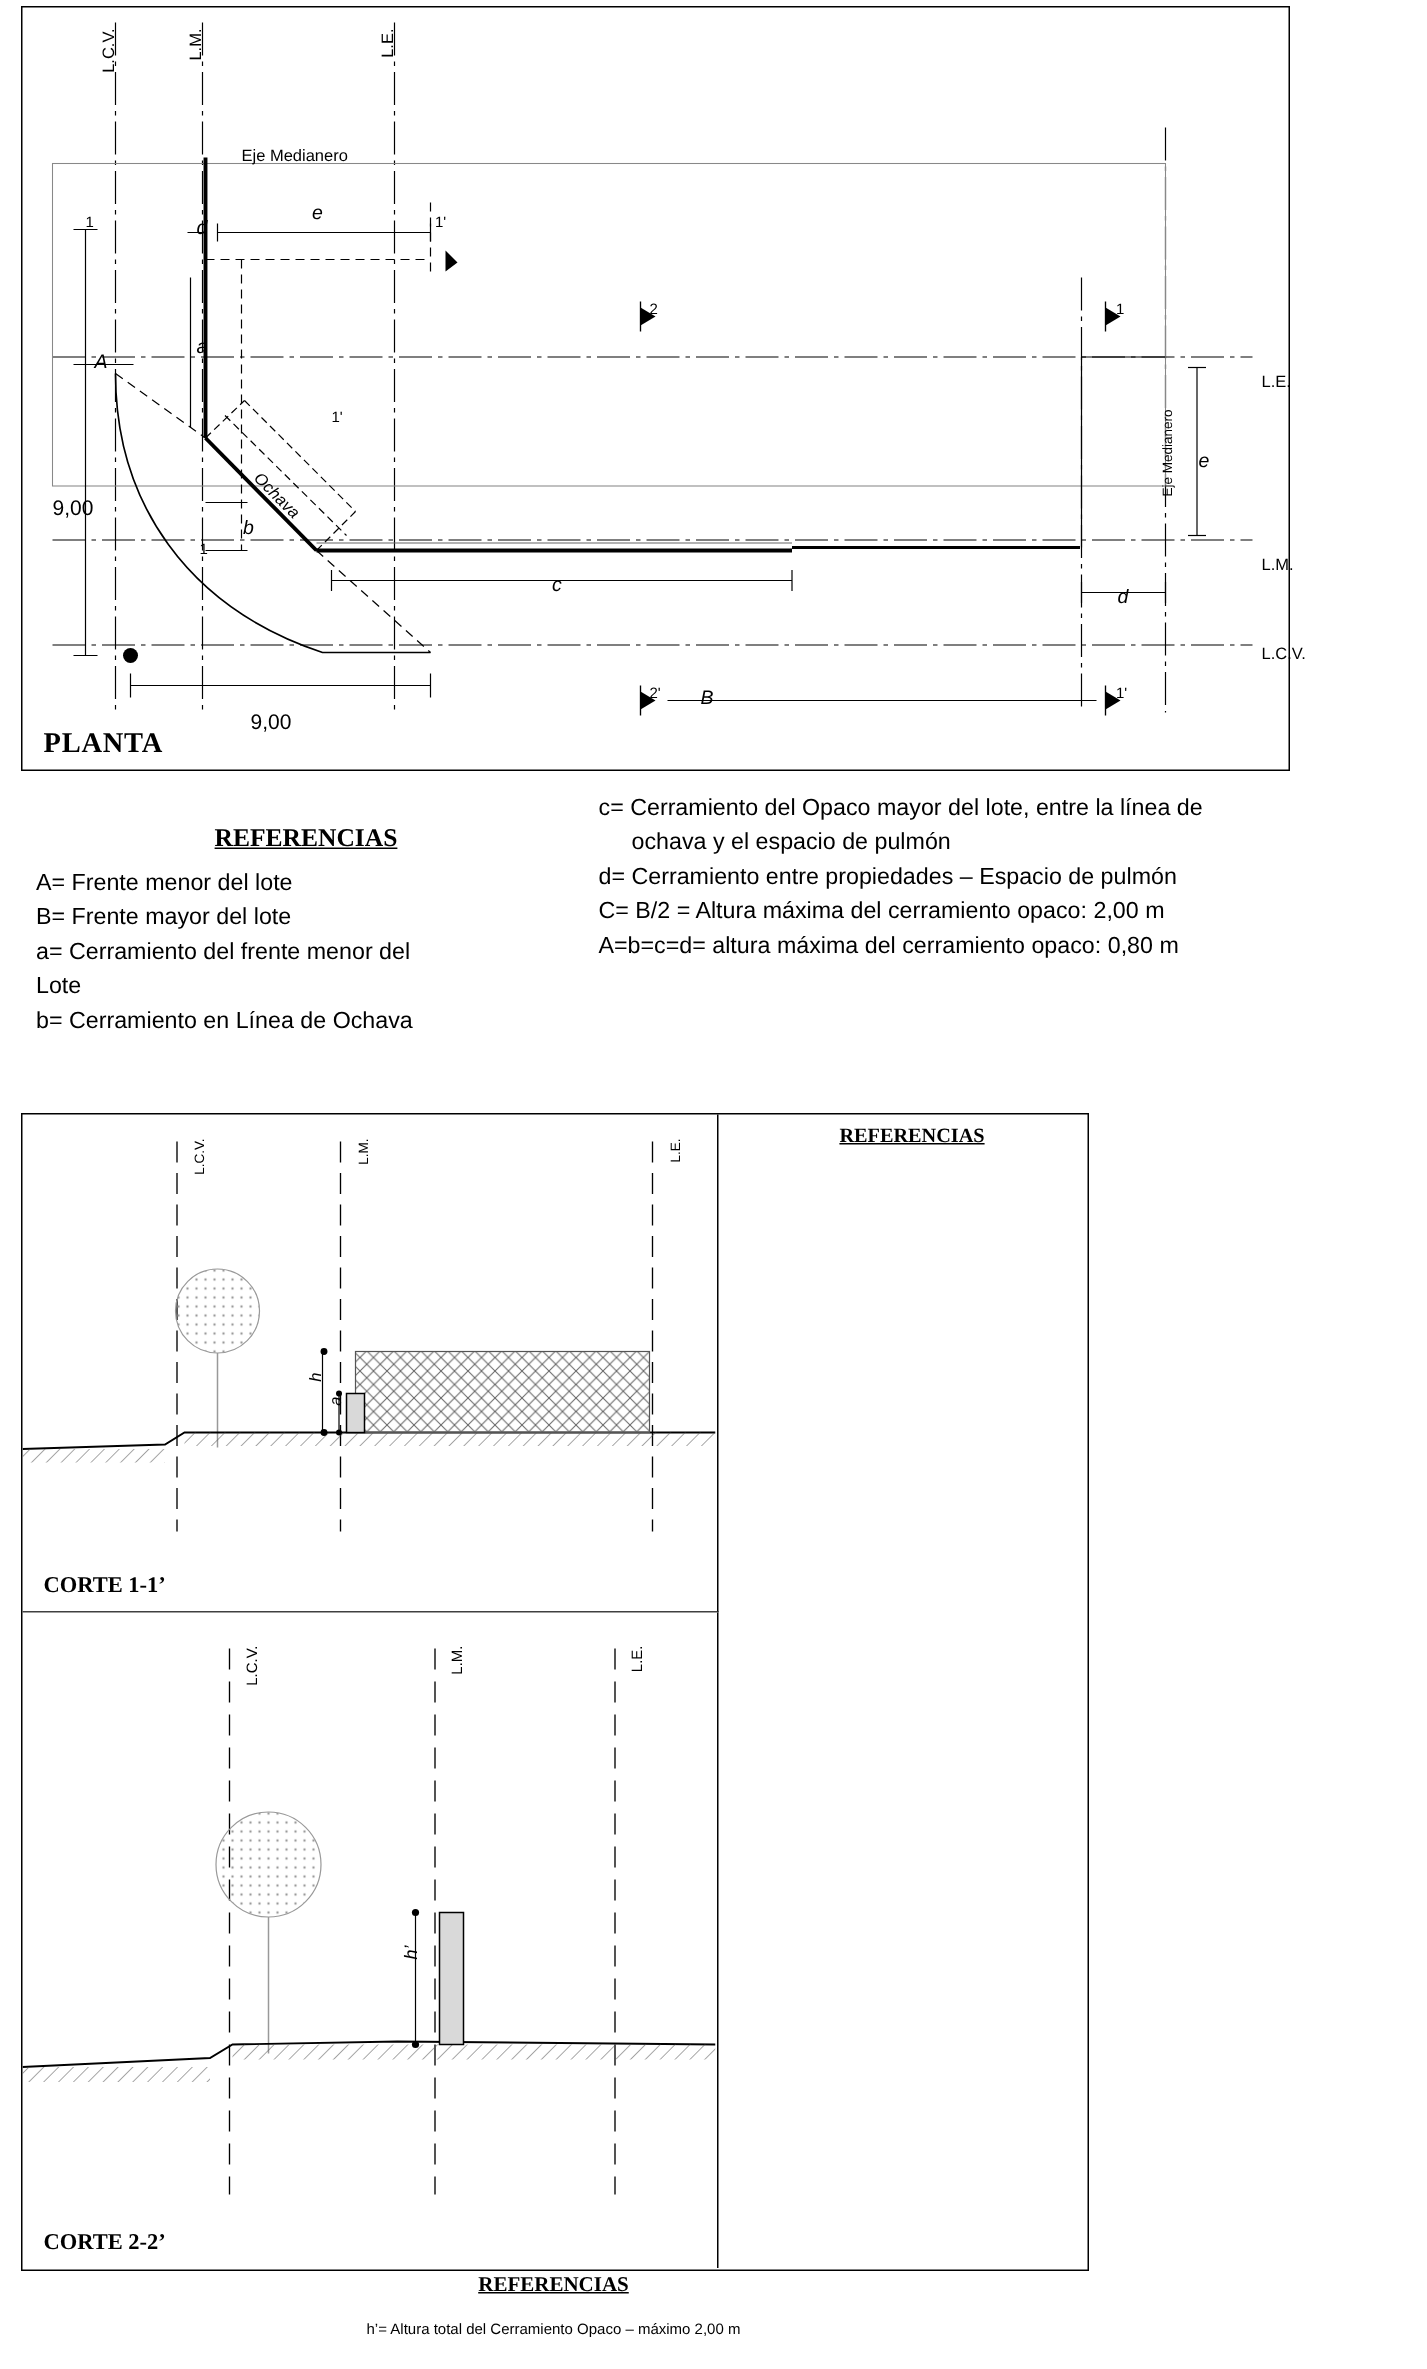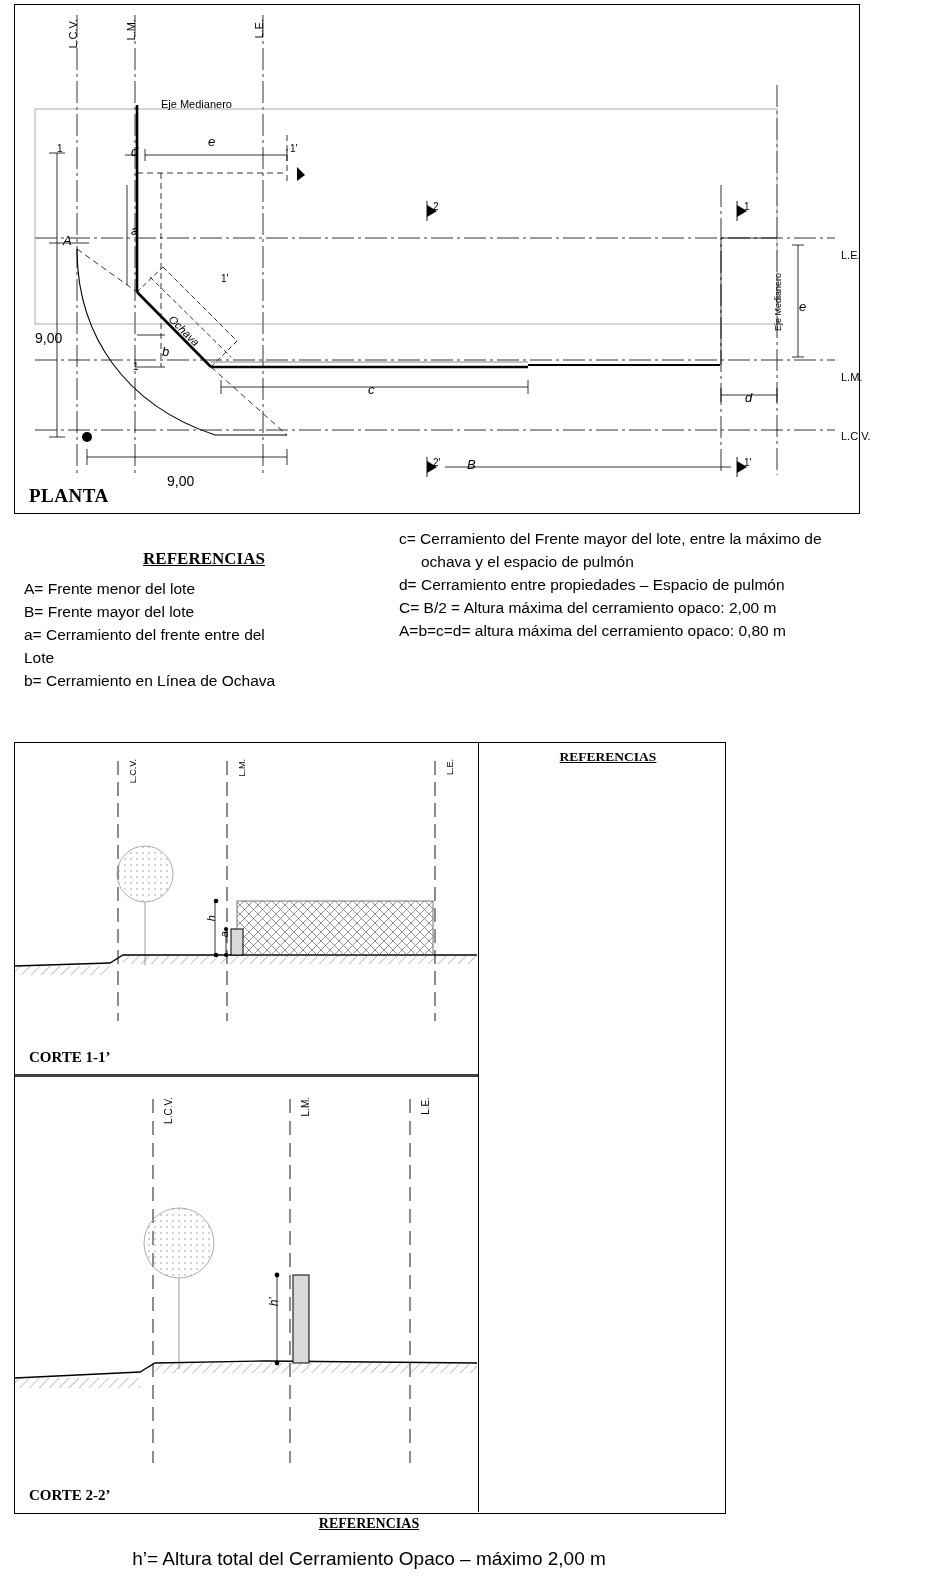--- a/index.html
+++ b/index.html
@@ -21,32 +21,32 @@
   
   #refs1{position:absolute;left:14px;top:520px;width:920px;}
   .refs-head{font-family:"Liberation Serif",serif;font-weight:bold;font-size:17px;text-decoration:underline;text-align:center;}
   .refcol-l{position:absolute;left:10px;top:28px;width:360px;font-size:15.5px;line-height:22px;}
   .refcol-r{position:absolute;left:385px;top:8px;width:545px;font-size:15.5px;line-height:22px;}
   .refcol-r .indent{padding-left:22px;}
   .refcol-l div,.refcol-r div{margin-bottom:1px;}
 
   
   #cortes{position:absolute;left:14px;top:742px;width:710px;height:770px;border:1px solid #000;}
-  #corte1{position:absolute;left:0;top:0;width:463px;height:331px;border-right:1px solid #000;border-bottom:3px solid #404040;}
+  #corte1{position:absolute;left:0;top:0;width:463px;height:331px;border-right:1px solid #000;border-bottom:1px solid #404040;}
   #corte2{position:absolute;left:0;top:332px;width:463px;height:437px;border-right:1px solid #000;}
   .corte-title{position:absolute;left:14px;bottom:8px;font-family:"Liberation Serif",serif;font-weight:bold;font-size:15px;}
 
   #refs2{position:absolute;left:478px;top:6px;width:230px;}
   .refs2-head{font-family:"Liberation Serif",serif;font-weight:bold;font-size:13.5px;text-decoration:underline;text-align:center;}
   .refs2-body{margin-top:34px;font-size:12.5px;line-height:17px;padding-left:8px;}
   .refs2-body .indent{padding-left:18px;}
 
   #refs3{position:absolute;left:14px;top:1516px;width:710px;text-align:center;}
   .refs3-head{font-family:"Liberation Serif",serif;font-weight:bold;font-size:14px;text-decoration:underline;}
-  .refs3-body{margin-top:16px;font-size:19px;}
+  .refs3-body{margin-top:16px;font-size:10px;}
   svg{display:block;}
 </style>
 </head>
 <body>
 
 <div class="page">
 
   <div id="planta-block">
 
     <svg id="planta-svg" width="842" height="506" viewBox="0 0 842 506">
@@ -214,26 +214,26 @@
     <div class="lbl lbl-sm" style="left:729px;top:452px;">1'</div>
 
     <div class="planta-title">PLANTA</div>
   </div>
 
   <div id="refs1">
     <div class="refcol-l">
       <div class="refs-head" style="margin-bottom:8px;">REFERENCIAS</div>
       <div>A= Frente menor del lote</div>
       <div>B= Frente mayor del lote</div>
-      <div>a= Cerramiento del frente entre del</div>
+      <div>a= Cerramiento del frente menor del</div>
       <div>Lote</div>
       <div>b= Cerramiento en Línea de Ochava</div>
     </div>
     <div class="refcol-r">
-      <div>c= Cerramiento del Frente mayor del lote, entre la máximo de</div>
+      <div>c= Cerramiento del Opaco mayor del lote, entre la línea de</div>
       <div class="indent">ochava y el espacio de pulmón</div>
       <div>d= Cerramiento entre propiedades – Espacio de pulmón</div>
       <div>C= B/2 = Altura máxima del cerramiento opaco: 2,00 m</div>
       <div>A=b=c=d= altura máxima del cerramiento opaco: 0,80 m</div>
     </div>
   </div>
 
   <div id="cortes">
 
     <div id="corte1">

